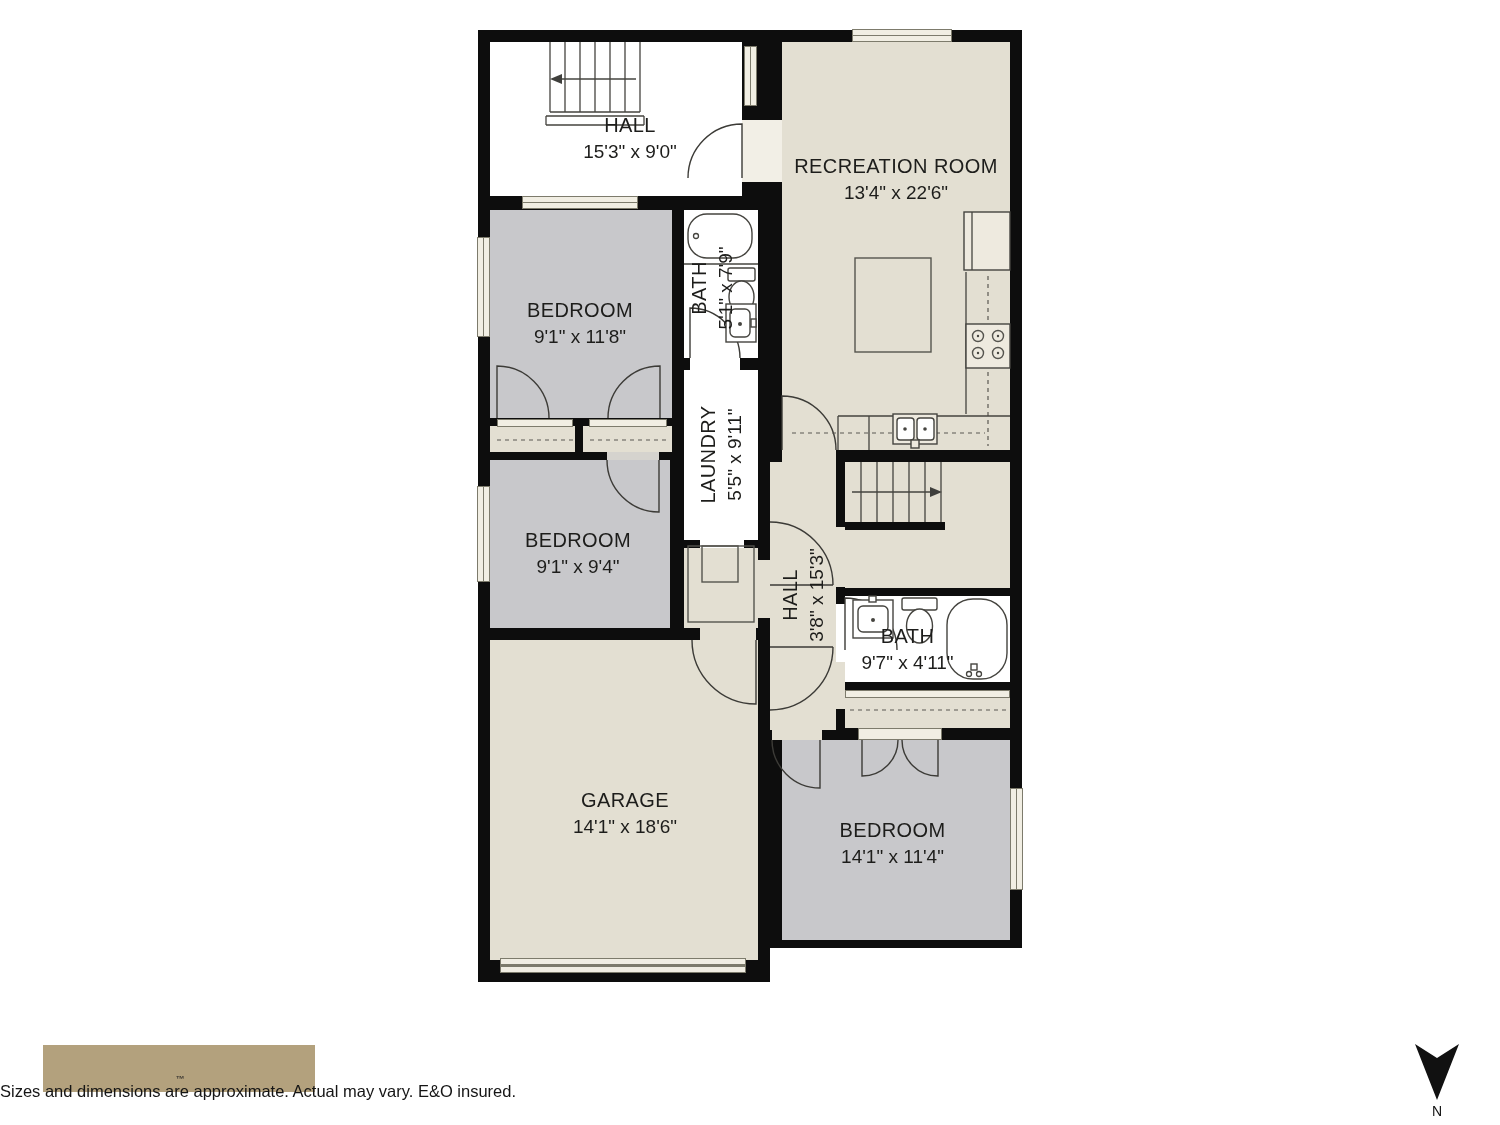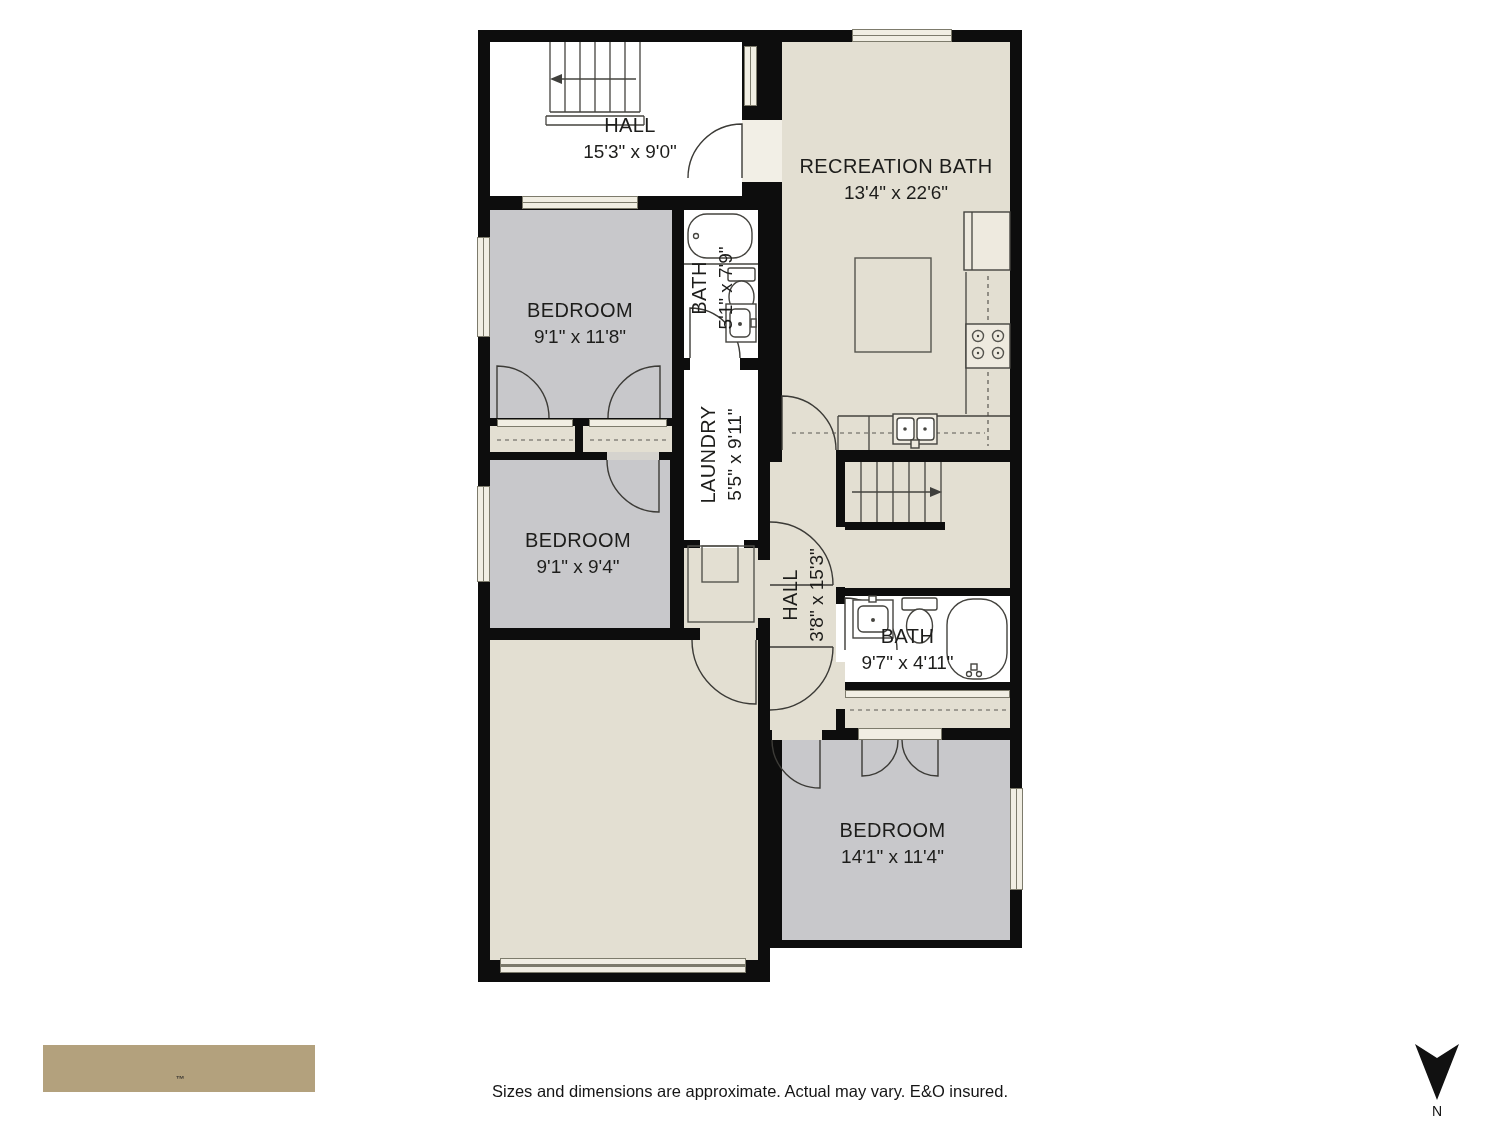--- a/index.html
+++ b/index.html
@@ -25,21 +25,21 @@
   .fxo{fill:none;stroke:#55544e;stroke-width:1.4;}
   .rlabel{position:absolute;display:flex;flex-direction:column;align-items:center;justify-content:center;
           z-index:6;color:#1d1d1b;text-align:center;}
   .rlabel .nm{font-size:20px;letter-spacing:.4px;white-space:nowrap;}
   .rlabel .dm{font-size:19px;margin-top:4px;white-space:nowrap;}
   .vert{transform:rotate(-90deg);}
   .c21{position:absolute;left:43px;top:1045px;width:272px;height:47px;background:var(--brand_bg);
        color:var(--brand_text);display:flex;align-items:center;justify-content:center;
        font-weight:bold;font-size:31px;letter-spacing:2.5px;z-index:6;}
   .c21 .tm{font-size:9px;font-weight:bold;align-self:flex-end;margin:0 0 8px 2px;letter-spacing:0;}
-  .disclaimer{position:absolute;left:0;top:1082px;width:1500px;text-align:center;font-size:16.5px;
+  .disclaimer{position:absolute;left:0;top:1082px;width:1500px;text-align:left;font-size:16.5px;
               color:#151515;z-index:6;}
   .compass{position:absolute;left:1408px;top:1042px;width:60px;height:80px;z-index:6;}
 </style>
 </head>
 <body>
 
 <div class="canvas">
 
   <div class="wallbase" style="left:478px;top:30px;width:292px;height:952px"></div>
   <div class="wallbase" style="left:770px;top:30px;width:252px;height:918px"></div>
@@ -181,21 +181,21 @@
       <rect class="fxo" x="688" y="546" width="66" height="76"></rect>
       <rect class="fxo" x="702" y="546" width="36" height="36"></rect>
     </g>
   </svg>
 
   <div class="rlabel" style="left:540px;top:108px;width:180px;height:60px">
     <span class="nm">HALL</span>
     <span class="dm">15'3" x 9'0"</span>
   </div>
   <div class="rlabel" style="left:783px;top:148px;width:226px;height:62px">
-    <span class="nm">RECREATION BATH</span>
+    <span class="nm">RECREATION ROOM</span>
     <span class="dm">13'4" x 22'6"</span>
   </div>
   <div class="rlabel" style="left:485px;top:292px;width:190px;height:62px">
     <span class="nm">BEDROOM</span>
     <span class="dm">9'1" x 11'8"</span>
   </div>
   <div class="rlabel vert" style="left:632px;top:262px;width:160px;height:52px">
     <span class="nm">BATH</span>
     <span class="dm">5'1" x 7'9"</span>
   </div>
@@ -207,20 +207,24 @@
     <span class="nm">BEDROOM</span>
     <span class="dm">9'1" x 9'4"</span>
   </div>
   <div class="rlabel vert" style="left:718px;top:569px;width:170px;height:52px">
     <span class="nm">HALL</span>
     <span class="dm">3'8" x 15'3"</span>
   </div>
   <div class="rlabel" style="left:820px;top:618px;width:175px;height:62px">
     <span class="nm">BATH</span>
     <span class="dm">9'7" x 4'11"</span>
+  </div>
+  <div class="rlabel" style="left:530px;top:782px;width:190px;height:62px">
+    <span class="nm">GARAGE</span>
+    <span class="dm">14'1" x 18'6"</span>
   </div>
   <div class="rlabel" style="left:785px;top:812px;width:215px;height:62px">
     <span class="nm">BEDROOM</span>
     <span class="dm">14'1" x 11'4"</span>
   </div>
 
   <div class="c21">
       <span class="tm">™</span>
   </div>
   <div class="disclaimer">Sizes and dimensions are approximate. Actual may vary. E&amp;O insured.</div>

